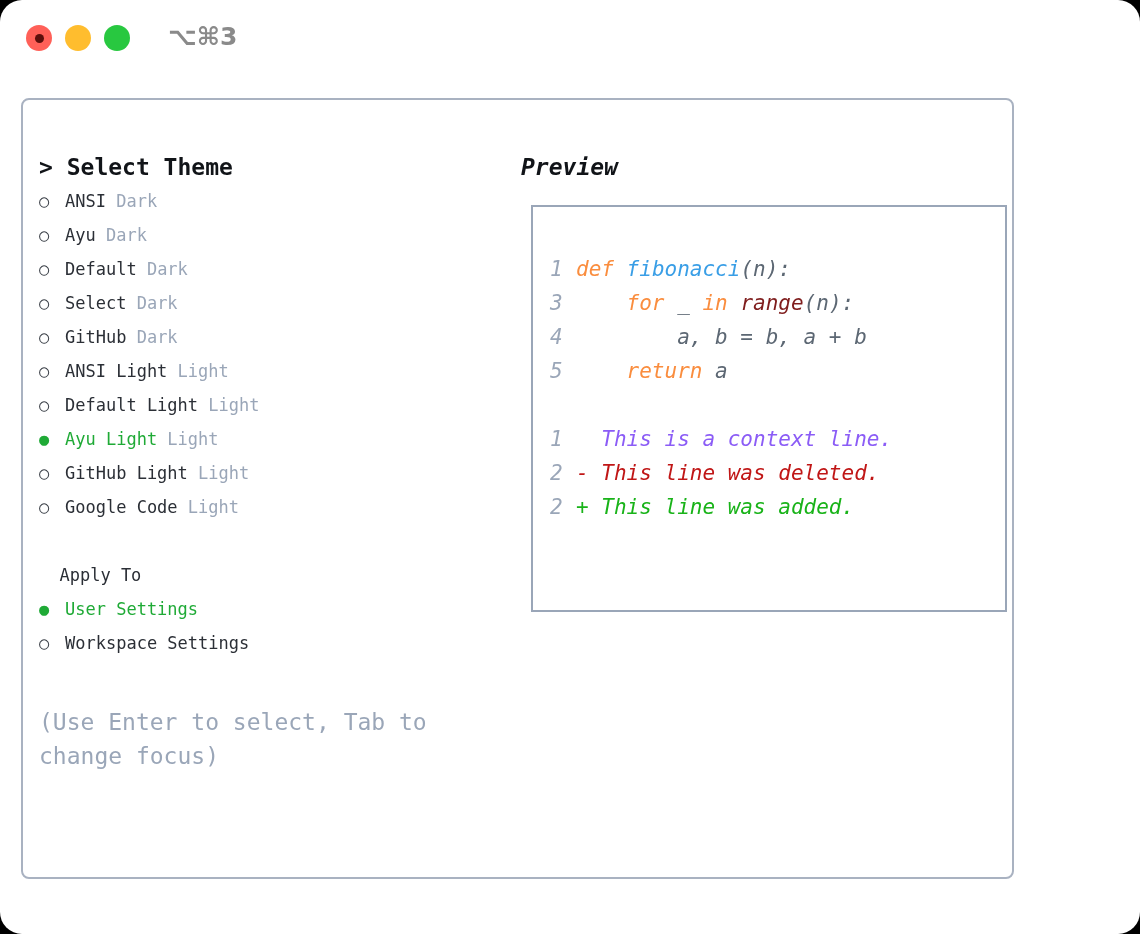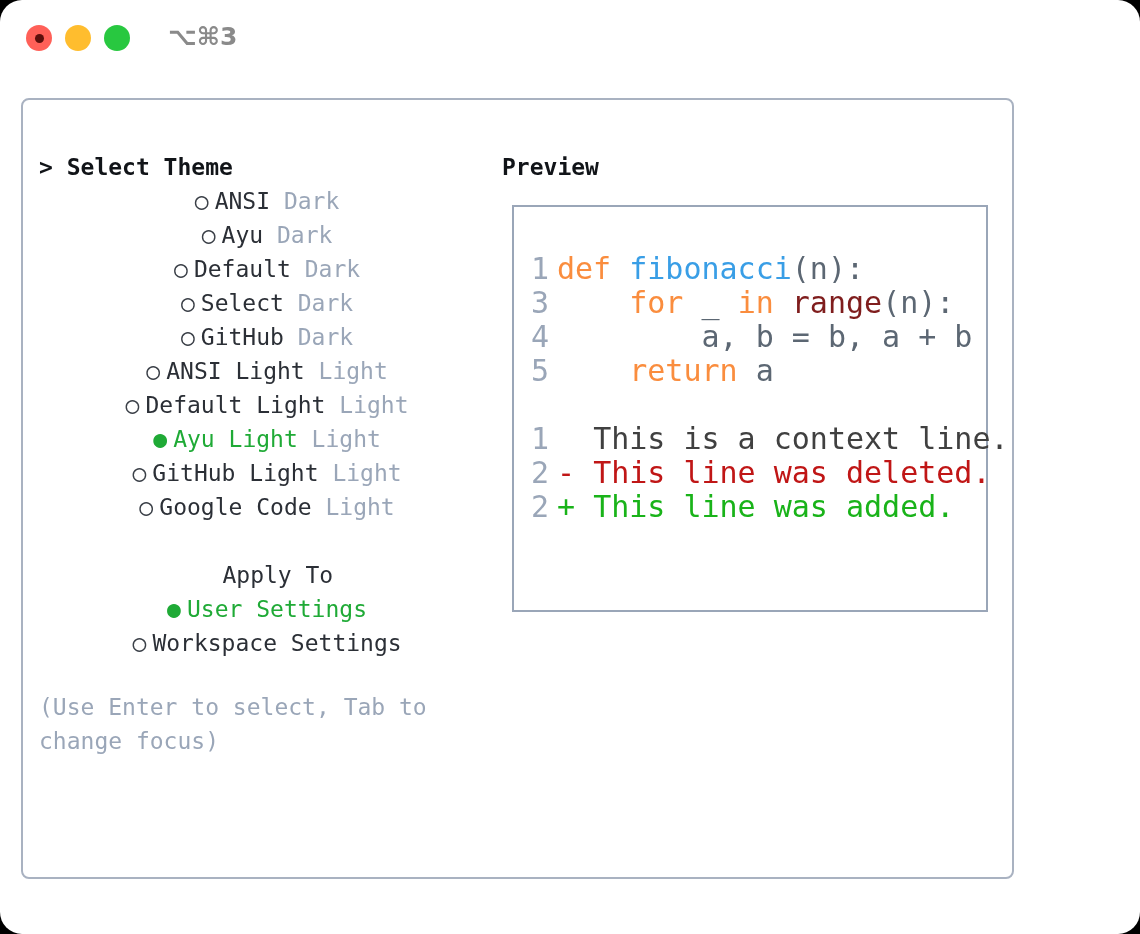--- a/index.html
+++ b/index.html
@@ -90,58 +90,58 @@
   }
 
   
   .left-col {
     position: absolute;
     left: 16px;
     top: 50px;
     width: 450px;
   }
   .line {
-    font-size: 23px;
+    font-size: 17px;
     line-height: 34px;
     white-space: pre;
     color: #2b2f36;
-    text-align: center;
   }
   .section-head {
     font-size: 23px;
     line-height: 34px;
     font-weight: bold;
     color: #111418;
     white-space: pre;
   }
   .marker {
     display: inline-block;
     width: 26px;
     color: #3b4048;
   }
   .marker.sel { color: #1faa36; }
   .item-label { color: #2b2f36; }
   .item-label.sel { color: #1faa36; }
   .suffix { color: #9aa6b8; }
   .spacer { height: 34px; }
   .hint {
-    margin-top: 30px;
+    margin-top: 45px;
     font-size: 23px;
     line-height: 34px;
     color: #9aa6b8;
     width: 400px;
     white-space: pre-wrap;
   }
 
   
   .right-col {
     position: absolute;
-    left: 479px;
+    left: 498px;
     top: 50px;
     width: 500px;
+    font-style: italic;
   }
   .preview-title {
     font-size: 23px;
     line-height: 34px;
     font-weight: bold;
     color: #111418;
     white-space: pre;
   }
   .preview-box {
     position: absolute;
@@ -153,37 +153,37 @@
     box-sizing: border-box;
     background: #ffffff;
   }
   .code-area {
     position: absolute;
     left: 17px;
     top: 45px;
     right: 6px;
   }
   .code-line {
-    font-size: 30px;
+    font-size: 21px;
     line-height: 34px;
     white-space: pre;
     color: #5c6773;
   }
   .ln {
     display: inline-block;
     width: 26px;
     color: #9aa6b8;
   }
   .kw   { color: #fa8d3e; }
   .fn   { color: #399ee6; }
   .num  { color: #a37acc; }
   .bi   { color: #7f1d1d; }
   .pl   { color: #5c6773; }
   .blank-line { height: 34px; }
-  .diff-ctx { color: #404040; text-align: right; }
+  .diff-ctx { color: #8b5cf6; text-align: right; }
   .diff-del { color: #c01616; }
   .diff-add { color: #19b319; }
 </style>
 </head>
 <body>
 
 <div class="page">
 
   <div class="titlebar">
     <div class="dots">

